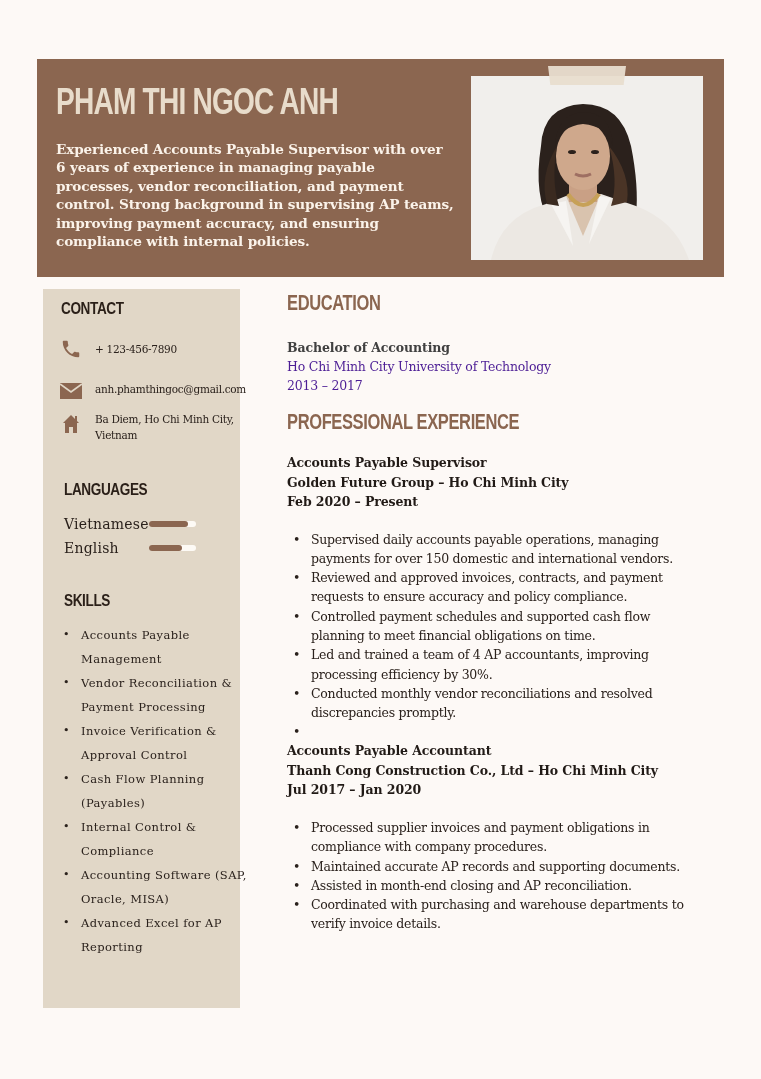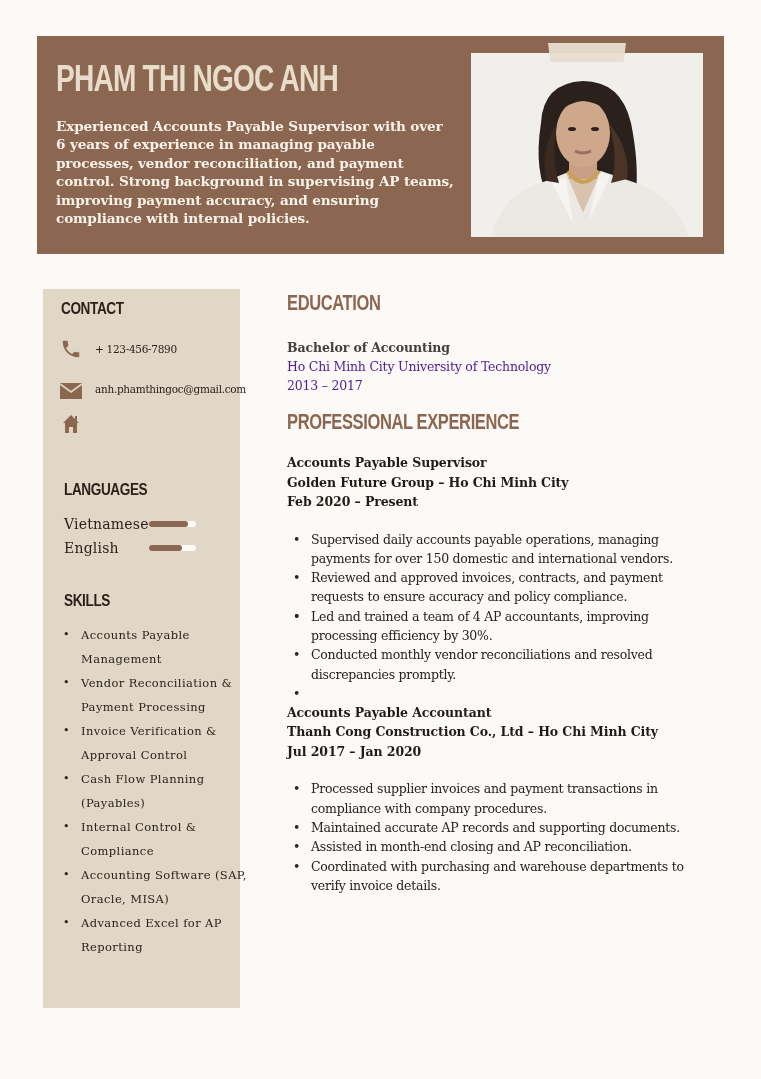--- a/index.html
+++ b/index.html
@@ -1,20 +1,20 @@
 <!DOCTYPE html>
 <html><head>
 <meta charset="utf-8">
 <style>
   * { box-sizing: border-box; margin: 0; padding: 0; }
   html, body { width: 761px; height: 1079px; background: #fdf9f6; overflow: hidden; }
   body { position: relative; font-family: "DejaVu Serif", serif; color: #2a211c; }
 
   .header {
-    position: absolute; left: 37px; top: 36px; width: 687px; height: 218px;
+    position: absolute; left: 37px; top: 59px; width: 687px; height: 218px;
     background: #8b6650;
   }
   .name {
     position: absolute; left: 19px; top: 22px;
     font-family: "Liberation Sans", sans-serif; font-weight: 700;
     font-size: 36px; letter-spacing: -1px; color: #e8dccb;
     transform: scaleX(0.78); transform-origin: left center; white-space: nowrap;
   }
   .summary {
     position: absolute; left: 19px; top: 81px; width: 400px;
@@ -131,20 +131,21 @@
     <span class="contact-text">anh.phamthingoc@gmail.com</span>
   </div>
 
   <div class="contact-row" style="top:122px;">
     <span class="contact-icon" style="height:26px;">
       <svg width="18" height="20" viewBox="0 0 18 20">
           <path d="M9 1 L17 9 L15 9 L15 19 L11 19 L11 13 L7 13 L7 19 L3 19 L3 9 L1 9 Z" fill="#8b6650"></path>
           <rect x="13" y="2" width="2" height="5" fill="#8b6650"></rect>
         </svg>
     </span>
+    <span class="contact-text" style="width:160px;">Ba Diem, Ho Chi Minh City, Vietnam</span>
   </div>
 
   <div class="side-title" style="left:21px; top:191px;">LANGUAGES</div>
 
   <div class="lang-row" style="top:227px;">
     <span class="lang-label">Vietnamese</span>
     <span class="lang-bar">
         <span class="lang-fill" style="width:83%;"></span>
       </span>
   </div>
@@ -176,31 +177,31 @@
 
   <div class="sec-title" style="margin-top:14px;">PROFESSIONAL EXPERIENCE</div>
 
   <div style="margin-top:18px;">
     <div class="job-head">Accounts Payable Supervisor</div>
     <div class="job-head">Golden Future Group – Ho Chi Minh City</div>
     <div class="job-head">Feb 2020 – Present</div>
     <ul class="bullets" style="margin-top:18px;">
       <li><span class="bullet">•</span><span>Supervised daily accounts payable operations, managing payments for over 150 domestic and international vendors.</span></li>
       <li><span class="bullet">•</span><span>Reviewed and approved invoices, contracts, and payment requests to ensure accuracy and policy compliance.</span></li>
-      <li><span class="bullet">•</span></li>
+      <li><span class="bullet">•</span><span>Controlled payment schedules and supported cash flow planning to meet financial obligations on time.</span></li>
       <li><span class="bullet">•</span><span>Led and trained a team of 4 AP accountants, improving processing efficiency by 30%.</span></li>
       <li><span class="bullet">•</span><span>Conducted monthly vendor reconciliations and resolved discrepancies promptly.</span></li>
       <li><span class="bullet">•</span></li>
     </ul>
   </div>
 
   <div style="margin-top:19px;">
     <div class="job-head">Accounts Payable Accountant</div>
     <div class="job-head">Thanh Cong Construction Co., Ltd – Ho Chi Minh City</div>
     <div class="job-head">Jul 2017 – Jan 2020</div>
     <ul class="bullets" style="margin-top:18px;">
-      <li><span class="bullet">•</span><span>Processed supplier invoices and payment transactions in compliance with company procedures.</span></li>
+      <li><span class="bullet">•</span><span>Processed supplier invoices and payment obligations in compliance with company procedures.</span></li>
       <li><span class="bullet">•</span><span>Maintained accurate AP records and supporting documents.</span></li>
       <li><span class="bullet">•</span><span>Assisted in month-end closing and AP reconciliation.</span></li>
       <li><span class="bullet">•</span><span>Coordinated with purchasing and warehouse departments to verify invoice details.</span></li>
     </ul>
   </div>
 </div>
 
 </body></html>

